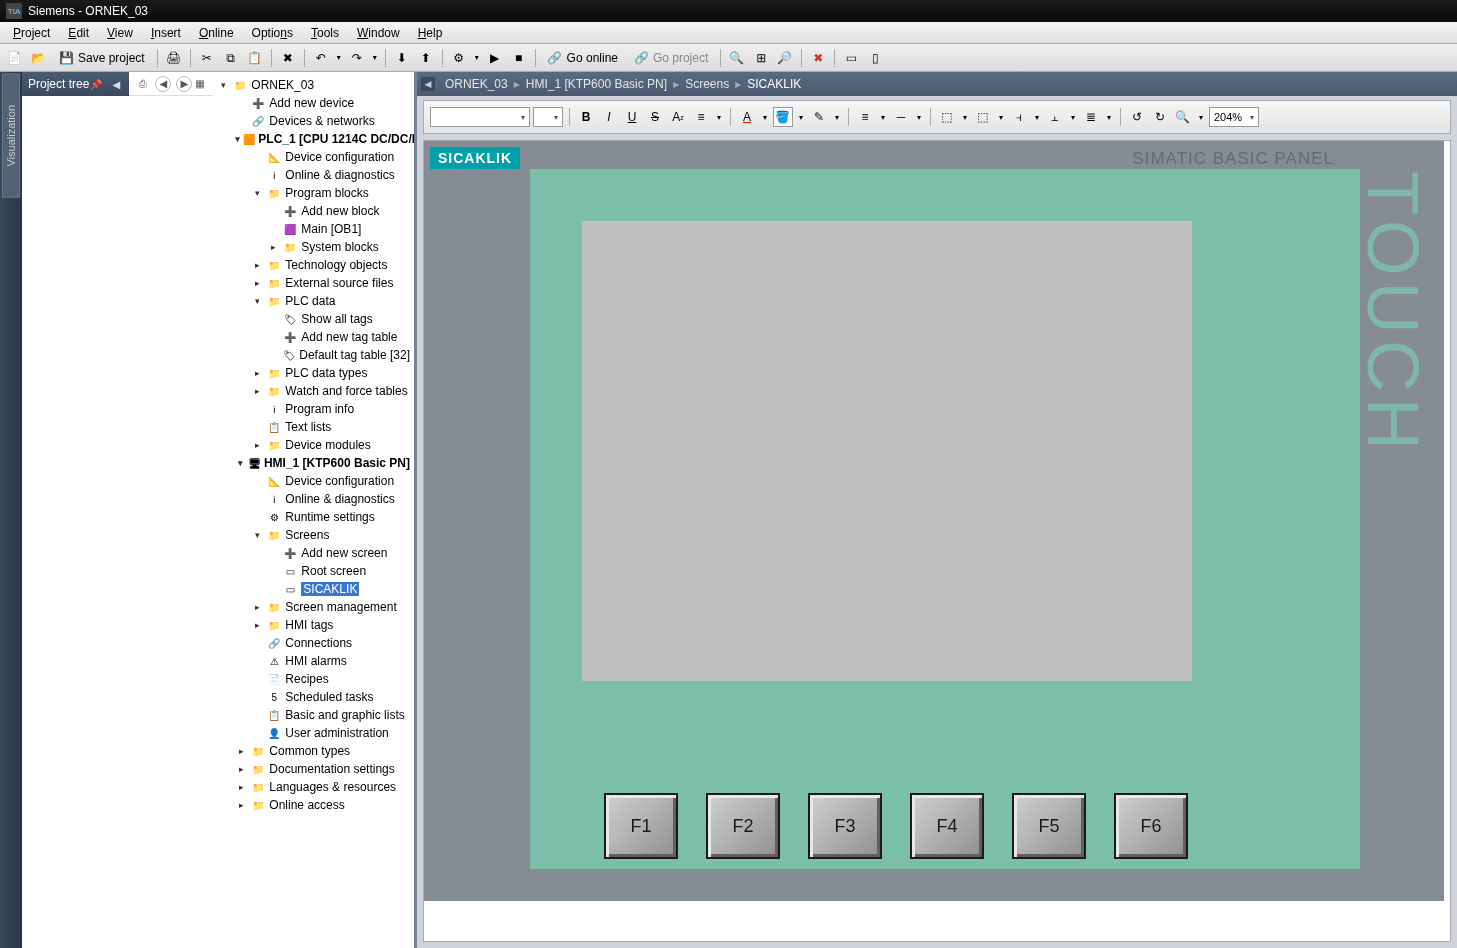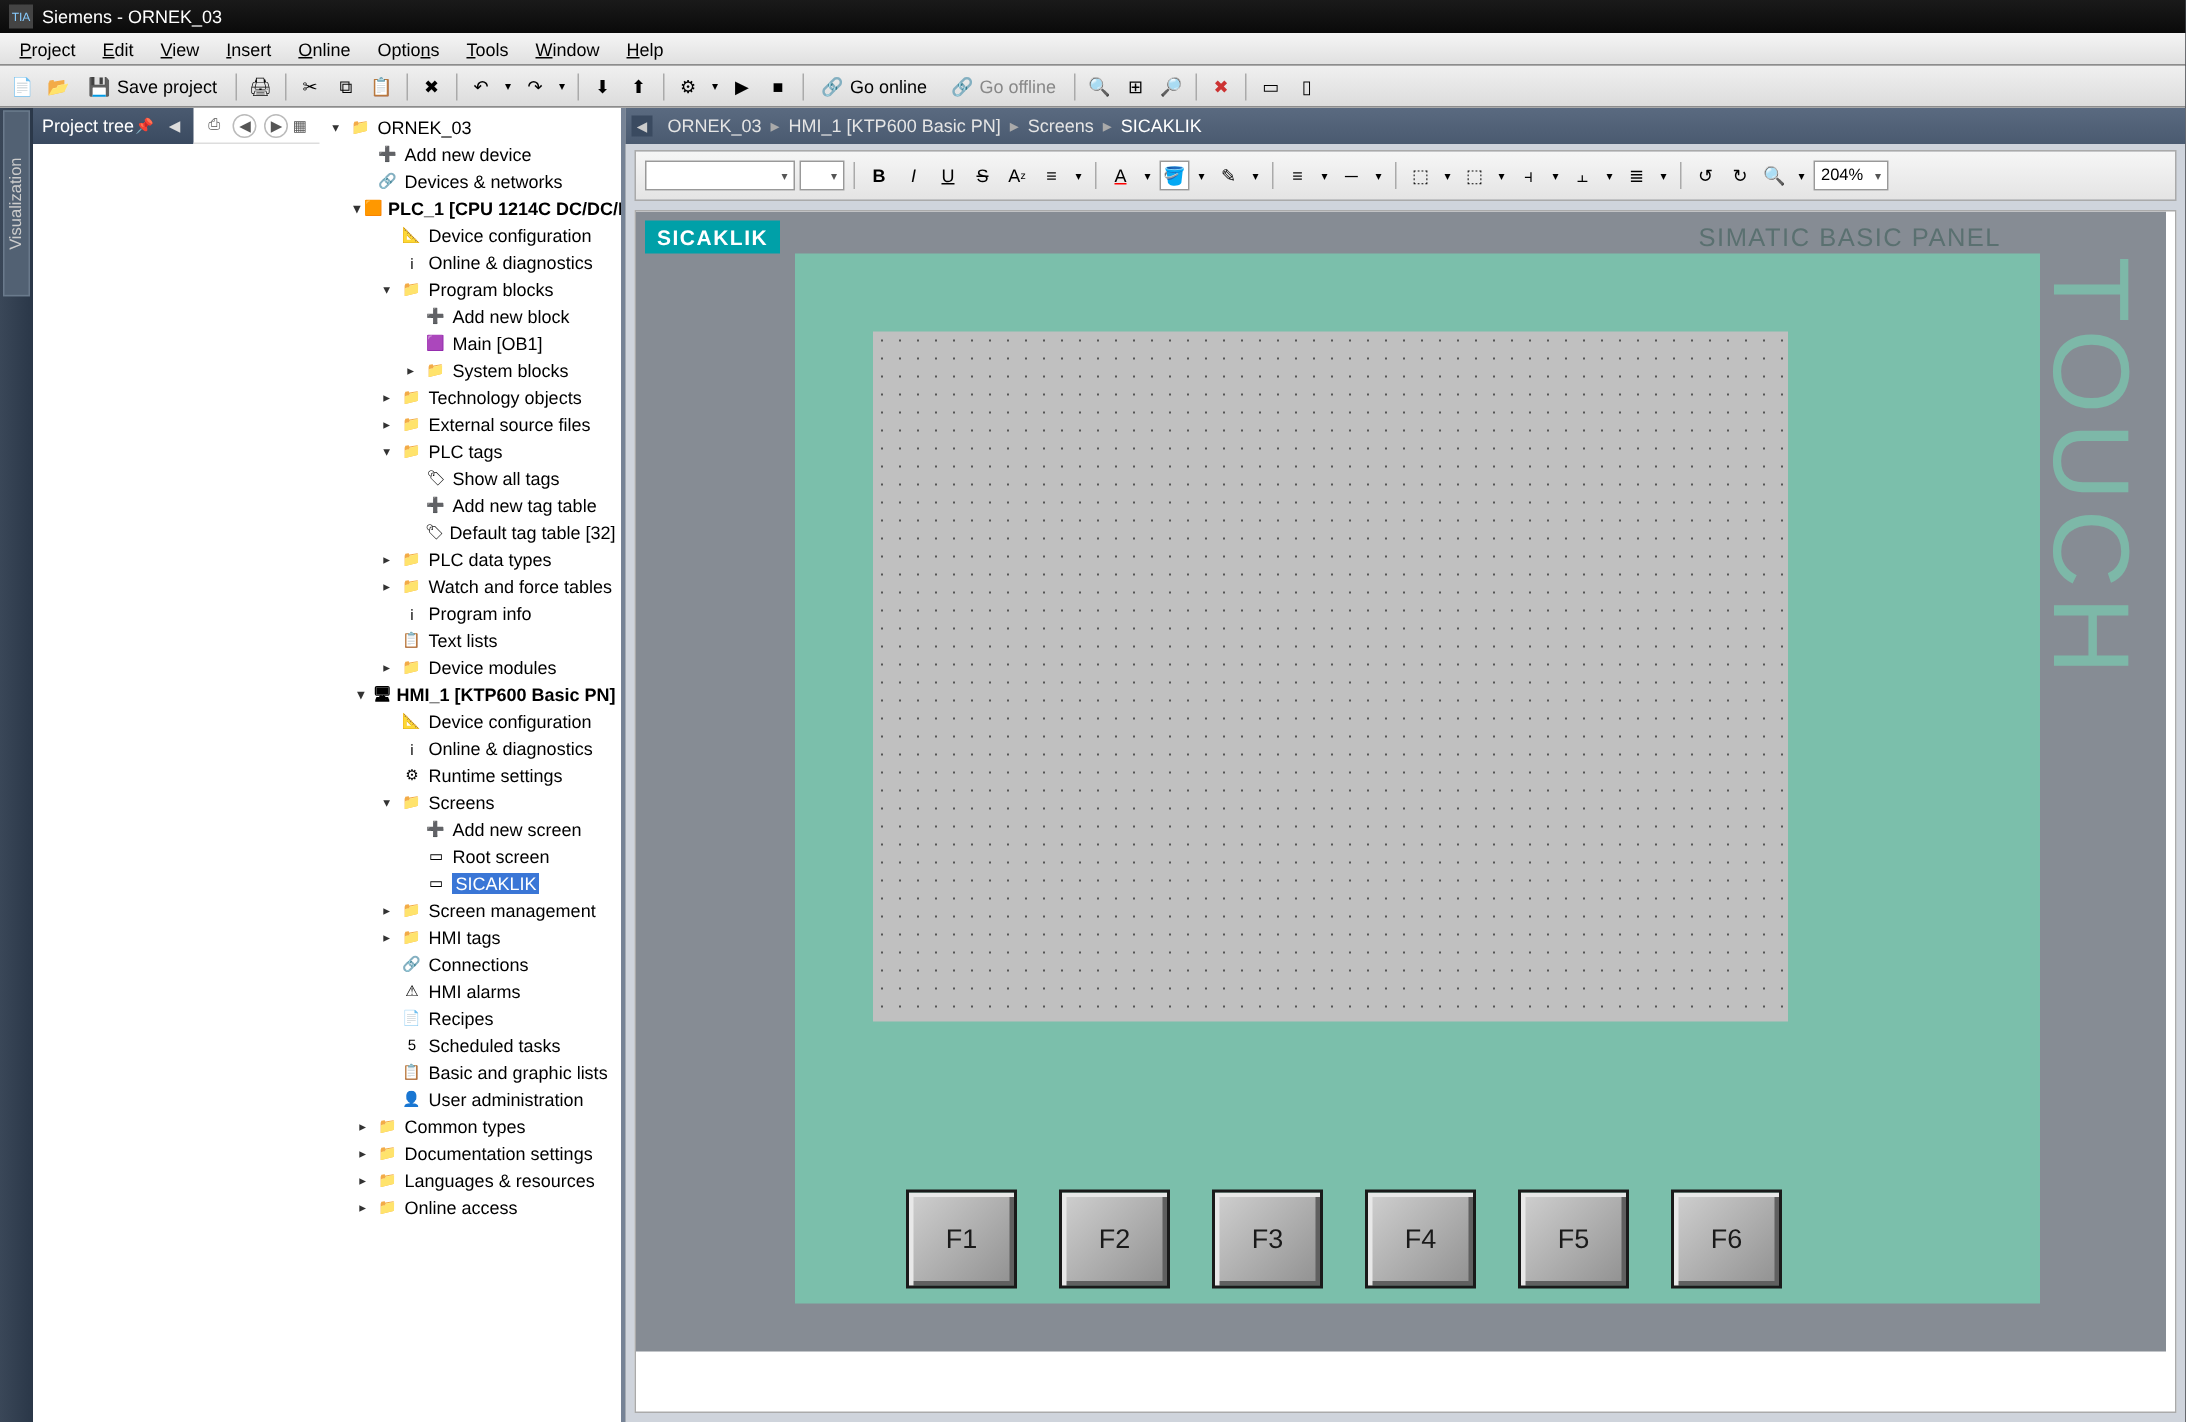--- a/index.html
+++ b/index.html
@@ -102,21 +102,21 @@
   <div class="tsep"></div>
   <div class="tbtn">⬇</div>
   <div class="tbtn">⬆</div>
   <div class="tsep"></div>
   <div class="tbtn">⚙</div>
   <div class="tbtn" style="width:10px;font-size:8px;">▾</div>
   <div class="tbtn">▶</div>
   <div class="tbtn">■</div>
   <div class="tsep"></div>
   <div class="tbtn-label">🔗 <span>Go online</span></div>
-  <div class="tbtn-label" style="color:#888;">🔗 <span>Go offline</span></div>
+  <div class="tbtn-label" style="color:#888;">🔗 <span>Go project</span></div>
   <div class="tsep"></div>
   <div class="tbtn">🔍</div>
   <div class="tbtn">⊞</div>
   <div class="tbtn">🔎</div>
   <div class="tsep"></div>
   <div class="tbtn" style="color:#c33;">✖</div>
   <div class="tsep"></div>
   <div class="tbtn">▭</div>
   <div class="tbtn">▯</div>
 </div>
@@ -195,21 +195,21 @@
           <span class="node-lbl">Technology objects</span>
         </div>
       <div class="tree-node" style="padding-left:38px">
           <span class="exp">▸</span>
           <span class="node-ic">📁</span>
           <span class="node-lbl">External source files</span>
         </div>
       <div class="tree-node" style="padding-left:38px">
           <span class="exp">▾</span>
           <span class="node-ic">📁</span>
-          <span class="node-lbl">PLC tags</span>
+          <span class="node-lbl">PLC data</span>
         </div>
       <div class="tree-node" style="padding-left:66px">
           <span class="node-ic">🏷</span>
           <span class="node-lbl">Show all tags</span>
         </div>
       <div class="tree-node" style="padding-left:66px">
           <span class="node-ic">➕</span>
           <span class="node-lbl">Add new tag table</span>
         </div>
       <div class="tree-node" style="padding-left:66px">

